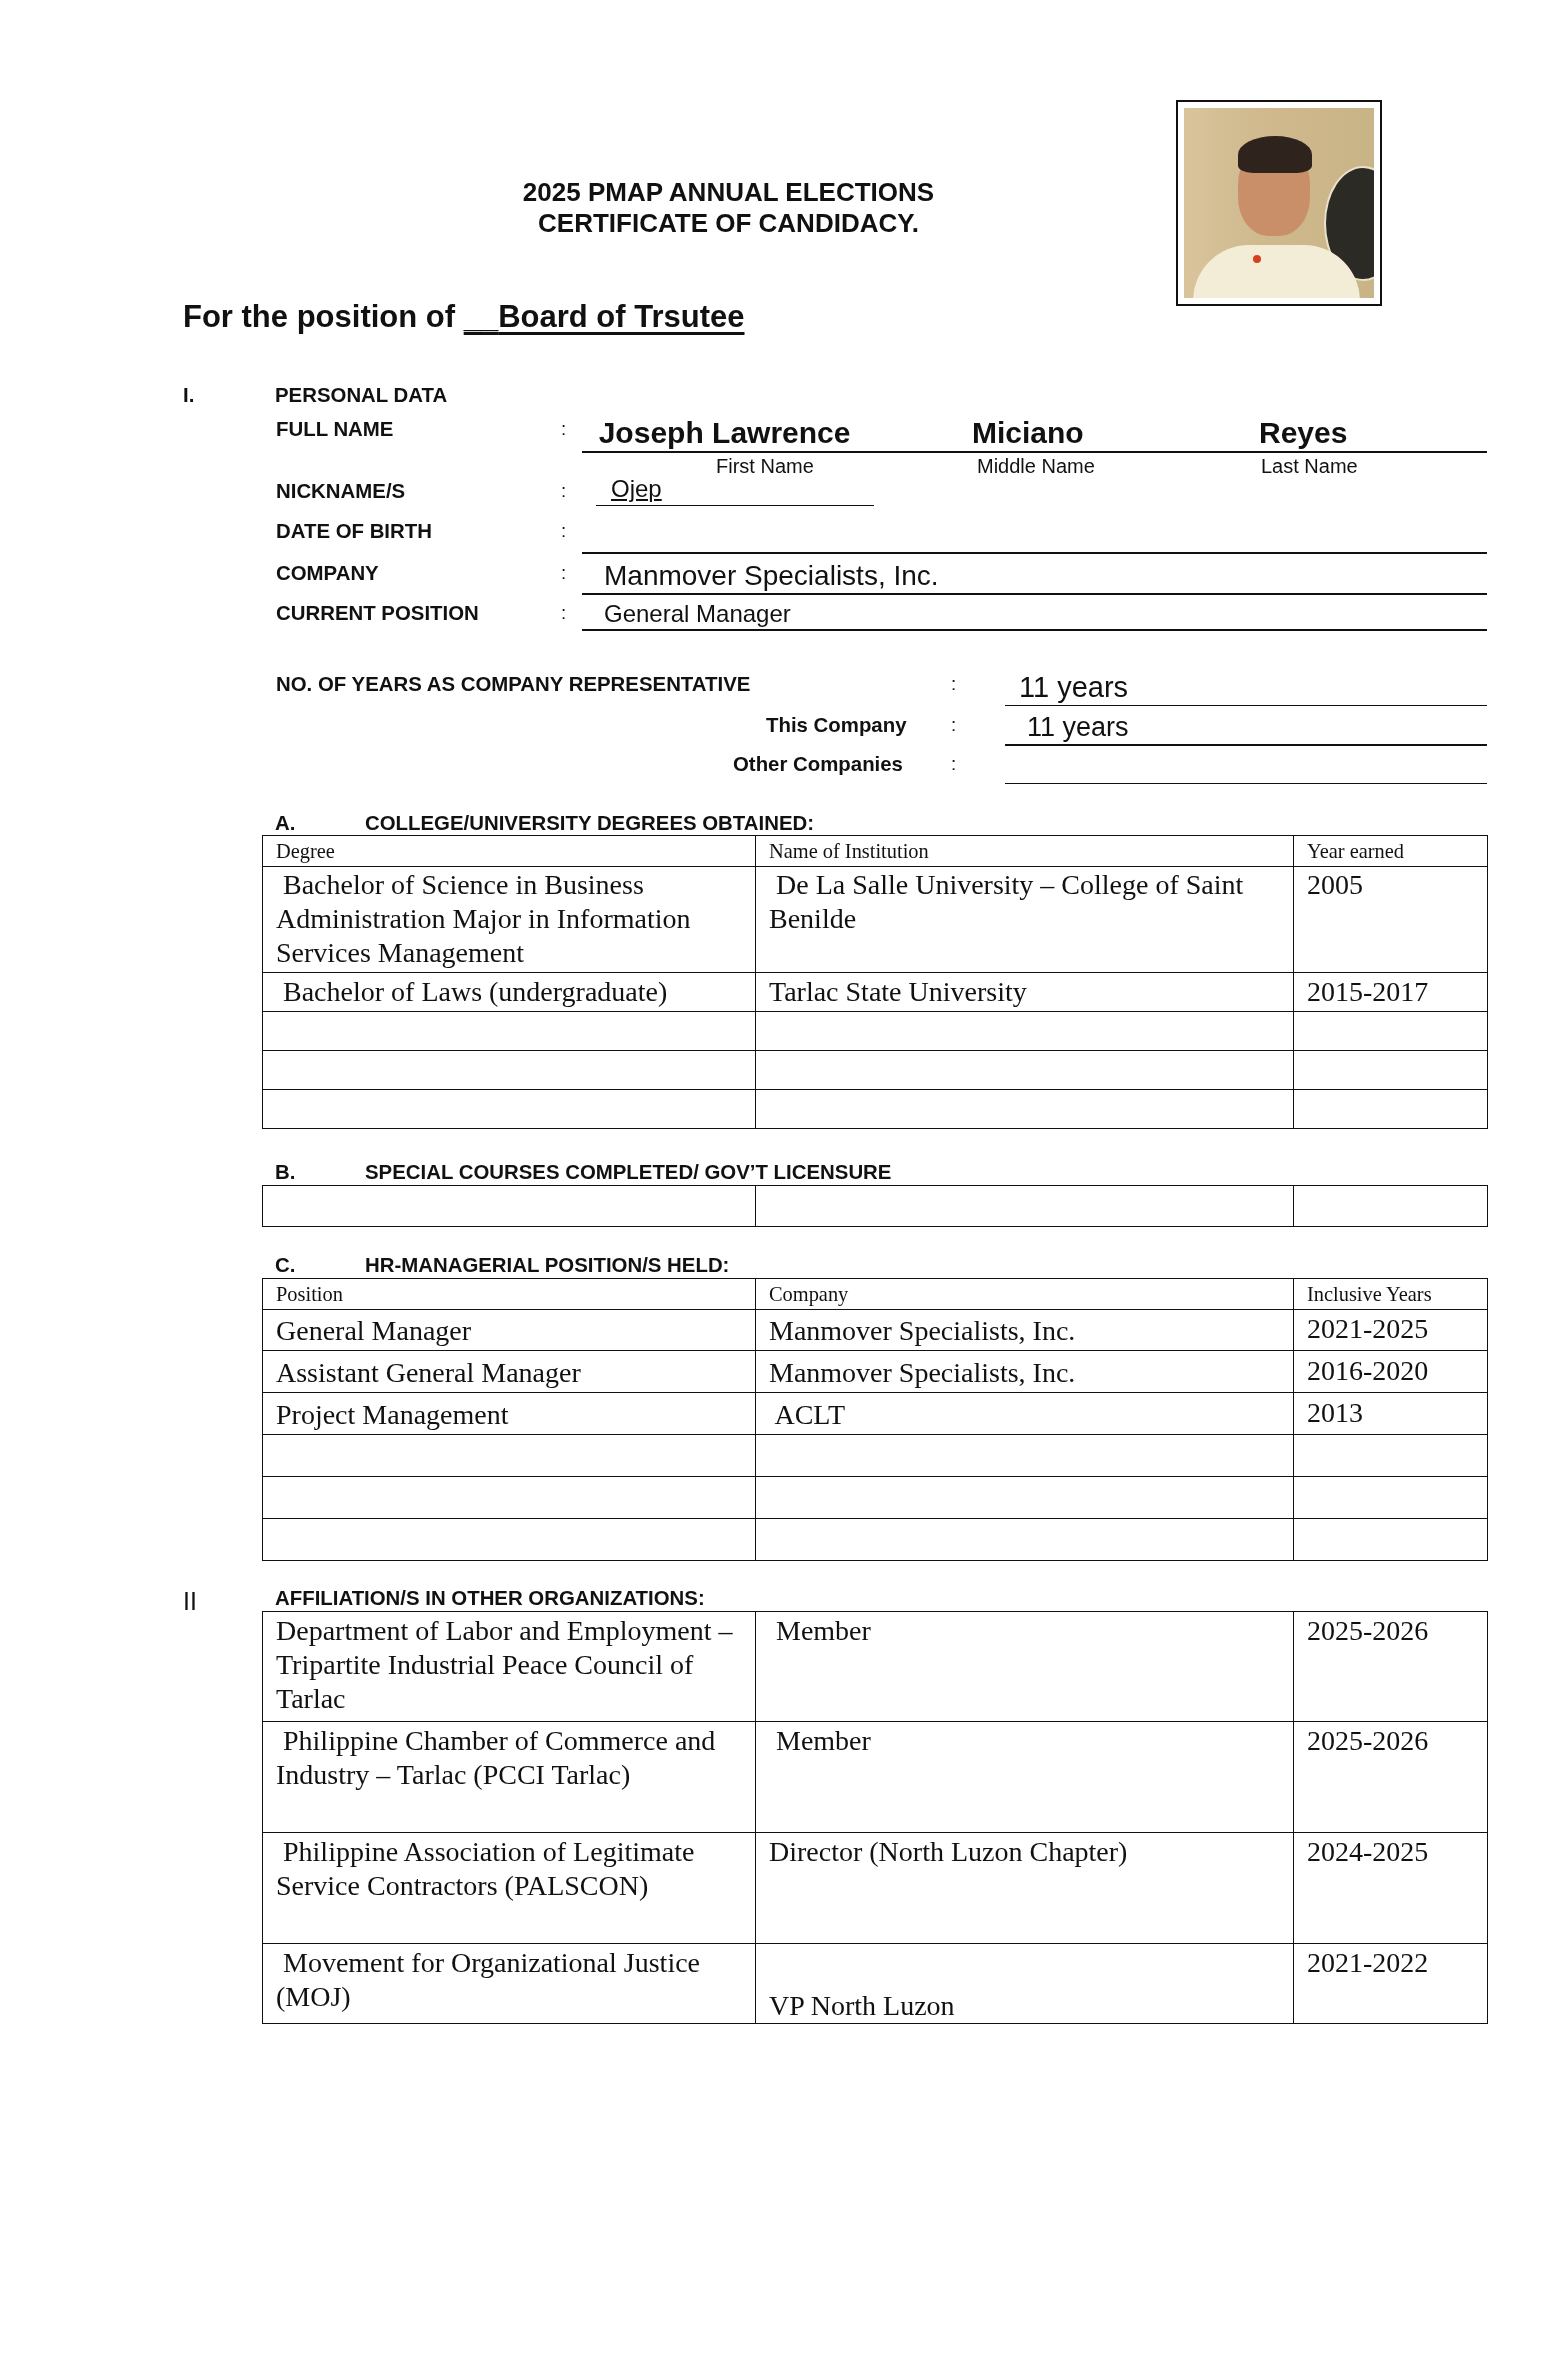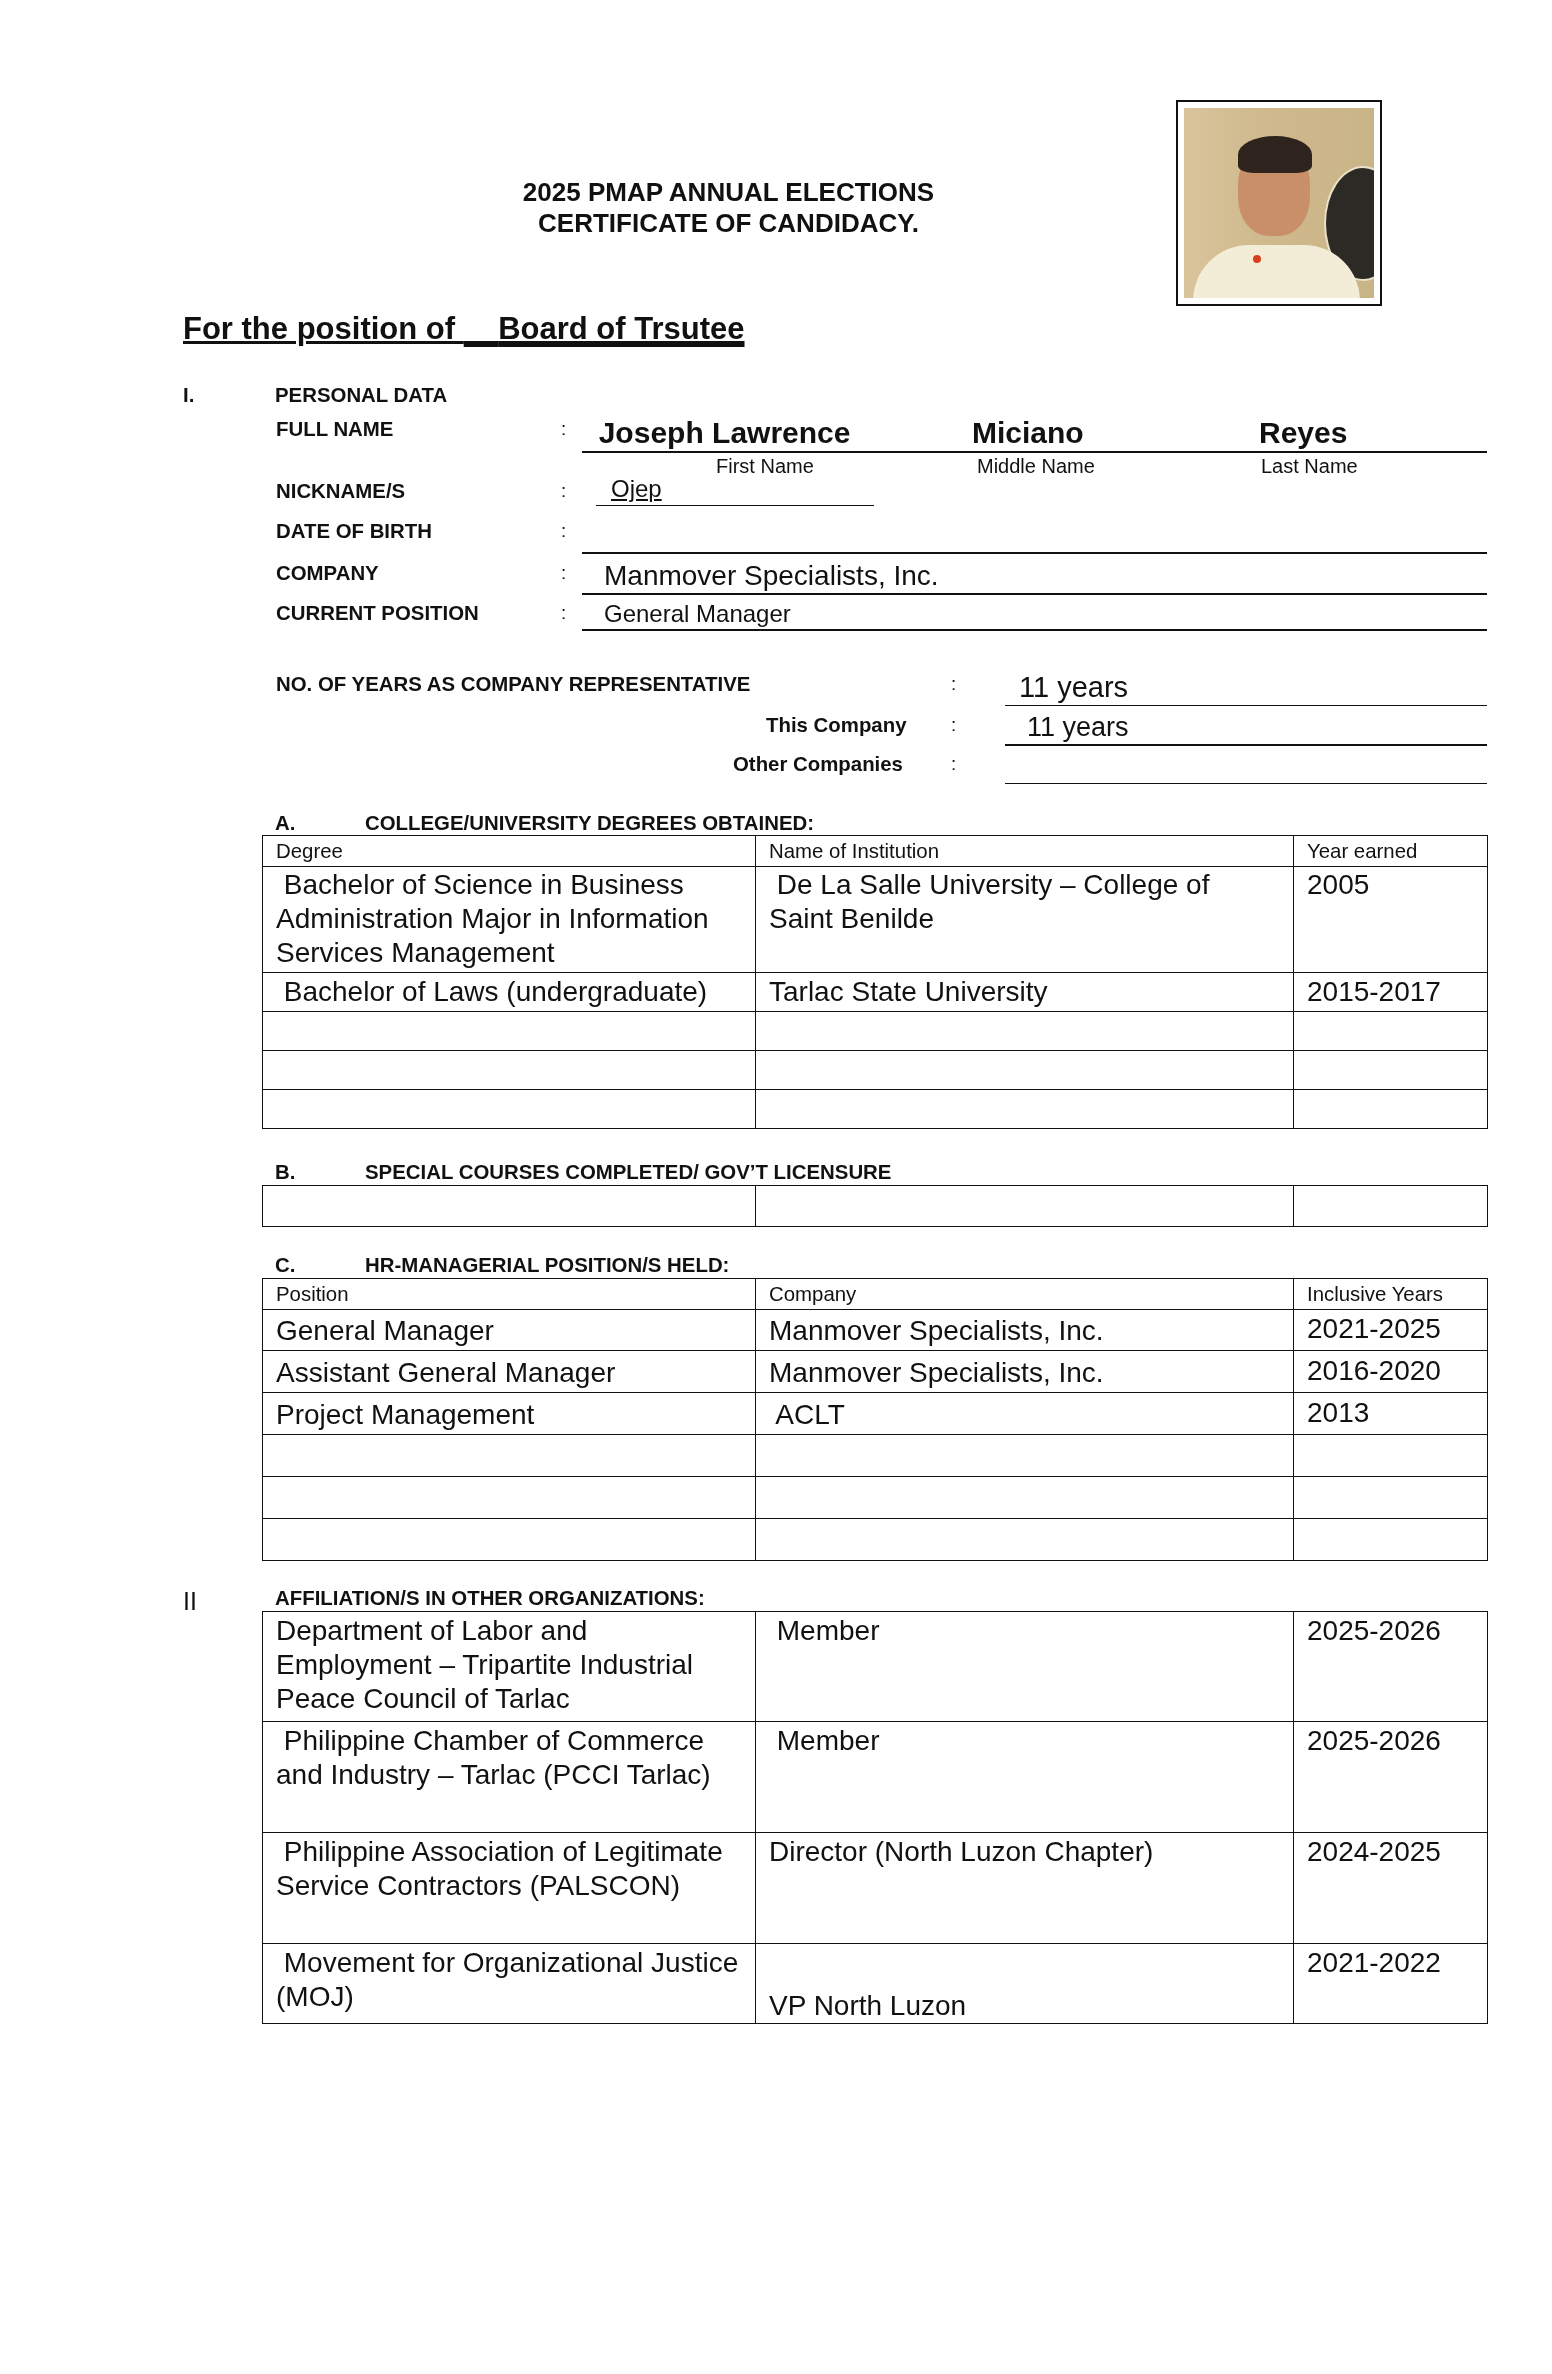--- a/index.html
+++ b/index.html
@@ -8,28 +8,28 @@
     .abs { position: absolute; }
     .title { width: 1457px; left: 0; text-align: center; font-weight: bold; font-size: 26px; line-height: 32px; }
     .photo-frame { left: 1176px; top: 100px; width: 206px; height: 206px; border: 2.8px solid #111; background: #fff; box-sizing: border-box; padding: 5.6px; }
     .photo { width: 100%; height: 100%; position: relative; overflow: hidden;
              background: linear-gradient(90deg, #d9c49c 0%, #cfb98d 40%, #c9b487 100%); }
     .photo .seal { position: absolute; right: -28px; top: 58px; width: 74px; height: 111px; border-radius: 50%; background: #2b2a25; border: 2.8px solid #e9e1c8; }
     .photo .head { position: absolute; left: 54px; top: 35px; width: 72px; height: 93px; border-radius: 45% 45% 42% 42%; background: #c98f68; }
     .photo .hair { position: absolute; left: 54px; top: 28px; width: 74px; height: 37px; border-radius: 50% 50% 20% 20%; background: #2f241d; }
     .photo .body { position: absolute; left: 9.3px; top: 137px; width: 167px; height: 74px; border-radius: 56px 56px 0 0; background: #f3edd7; }
     .photo .pin { position: absolute; left: 69px; top: 147px; width: 8.3px; height: 8.3px; border-radius: 50%; background: #d6401f; }
-    .position-line { left: 183px; top: 311px; font-size: 31px; font-weight: bold; text-decoration: underline; }
+    .position-line { left: 183px; top: 299px; font-size: 31px; font-weight: bold; }
     .position-line .val { text-decoration: underline; text-decoration-thickness: 2.8px; text-underline-offset: 4.6px; }
     .lbl { font-size: 20.4px; font-weight: bold; }
     .colon { font-size: 18.6px; }
     .uline { border-bottom: 1.9px solid #111; }
     .val { font-size: 26px; }
     .sub { font-size: 20px; }
-    table.grid { position: absolute; border-collapse: collapse; left: 262px; width: 1224px; table-layout: fixed; }
+    table.grid { position: absolute; border-collapse: collapse; left: 262px; width: 1224px; table-layout: fixed; font-family: Liberation Serif, serif; }
     table.grid td { border: 1.9px solid #111; vertical-align: top; padding: 1.9px 13px; font-size: 28px; line-height: 34px; }
     table.grid tr.hdr td { font-size: 20.4px; line-height: 24px; padding: 2.8px 13px; }
     .sec-letter { font-size: 20.4px; font-weight: bold; }
   </style>
 </head>
 <body>
 
 <div class="abs title" style="top:176px;">2025 PMAP ANNUAL ELECTIONS</div>
 <div class="abs title" style="top:207px;">CERTIFICATE OF CANDIDACY.</div>
 

